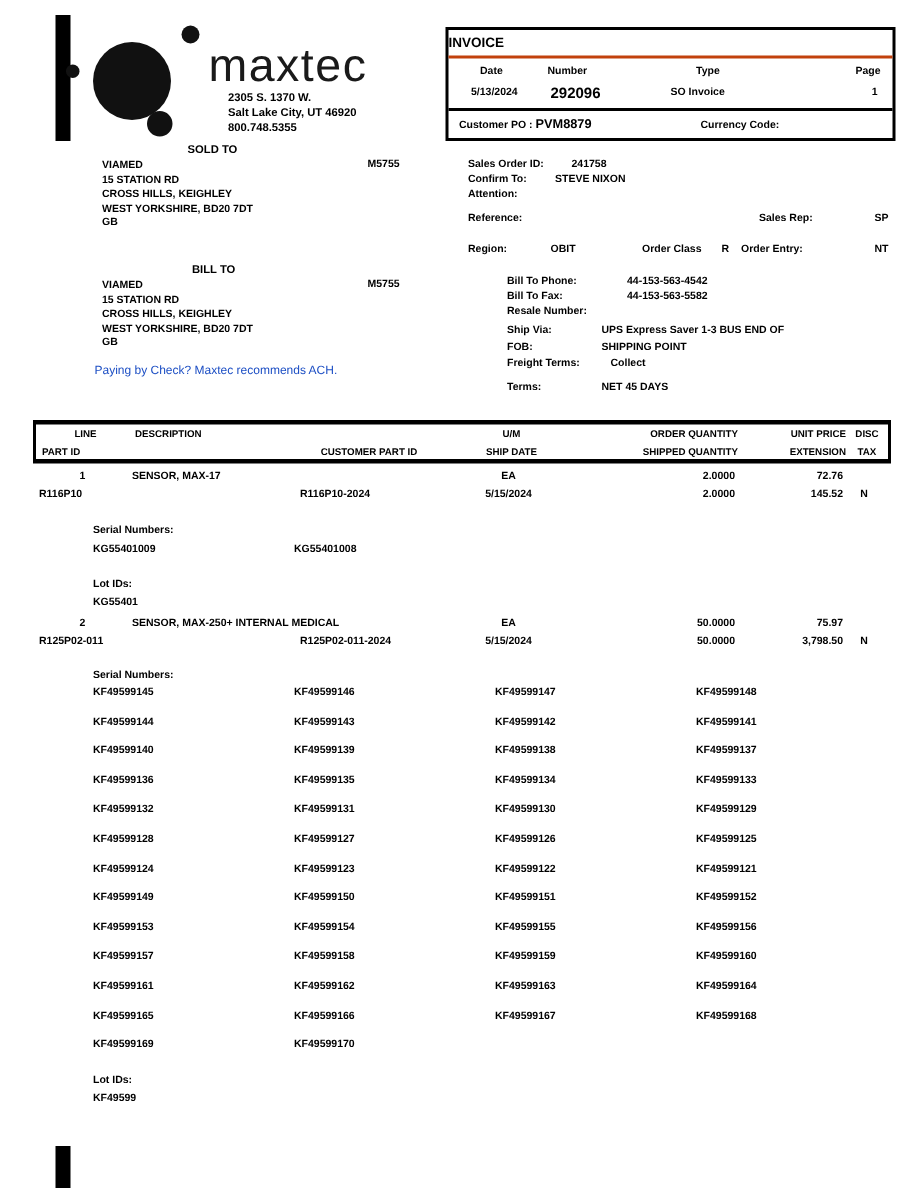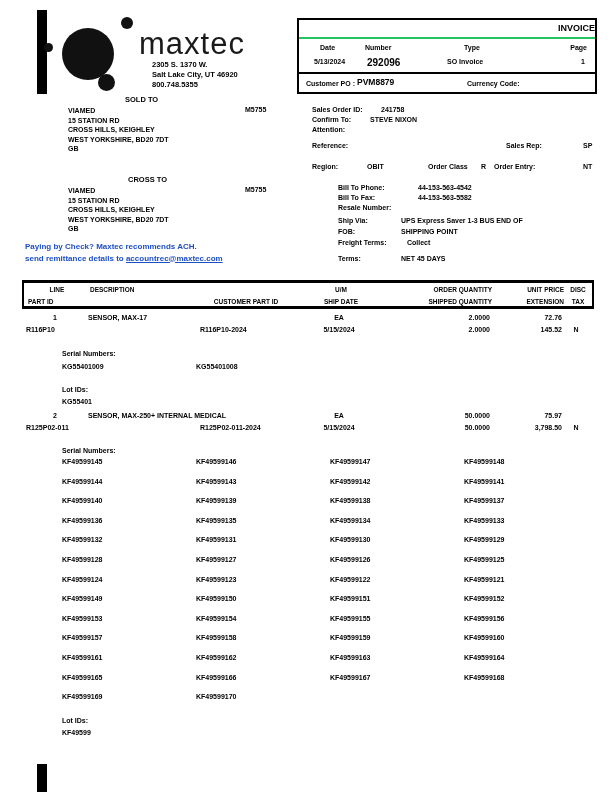--- a/index.html
+++ b/index.html
@@ -16,28 +16,28 @@
   
   .edge-mark { background:#000; }
 
   
   .logo-circle { position:absolute; background:#111; border-radius:50%; }
   .logo-word { position:absolute; font-weight:400; font-size:31px; letter-spacing:1px; color:#1a1a1a; line-height:1; }
   .logo-addr { position:absolute; font-size:7.5px; line-height:10px; }
 
   
   .invoice-box { position:absolute; left:297px; top:18px; width:300px; height:76px; border:2px solid #000; box-sizing:border-box; }
-  .invoice-title { position:absolute; left:0; top:0; width:100%; height:17px; border-bottom:2px solid #22c55e; text-align:right; font-size:9px; line-height:17px; }
+  .invoice-title { position:absolute; left:0; top:0; width:100%; height:17px; border-bottom:2px solid #c2410c; text-align:left; font-size:9px; line-height:17px; }
   .invoice-po-row { position:absolute; left:0; top:52px; width:100%; height:20px; border-top:2px solid #000;text-decoration:underline; }
 
   
   .lbl { font-size:7px; }
   .val { font-size:7px; }
 
-  .ach { color:#1d4fc4; font-size:8px; line-height:11.5px; font-weight:bold; }
+  .ach { color:#1d4fc4; font-size:8px; line-height:11.5px; font-weight:normal;margin-left:38px; }
   .ach a { color:#1d4fc4; text-decoration:underline; }
 
   
   .thead-box { position:absolute; left:22px; top:280px; width:572px; height:29px;
     border:2px solid #000; border-top-width:3px; border-bottom-width:3px; box-sizing:border-box; }
   .trow { display:grid; grid-template-columns:66px 106px 100px 90px 110px 70px 24px; font-size:6.5px; line-height:1; }
   .trow.vals { font-size:7px; }
   .c-line { text-align:center; }
   .c-part { padding-left:14px; }
   .c-desc { }
@@ -111,21 +111,21 @@
     <div class="abs t7" style="left:506px; top:142px;">Sales Rep:</div>
     <div class="abs t7" style="left:583px; top:142px;">SP</div>
     <div class="abs t7" style="left:312px; top:163px;">Region:</div>
     <div class="abs t7" style="left:367px; top:163px;">OBIT</div>
     <div class="abs t7" style="left:428px; top:163px;">Order Class</div>
     <div class="abs t7" style="left:481px; top:163px;">R</div>
     <div class="abs t7" style="left:494px; top:163px;">Order Entry:</div>
     <div class="abs t7" style="left:583px; top:163px;">NT</div>
   </div>
 
-  <div class="abs t75" style="left:128px; top:176px;">CROSS TO</div>
+  <div class="abs t75" style="left:128px; top:176px;">BILL TO</div>
   <div class="abs t7" style="left:68px; top:186px; line-height:9.5px;">
     <div>VIAMED</div>
     <div>15 STATION RD</div>
     <div>CROSS HILLS, KEIGHLEY</div>
     <div>WEST YORKSHIRE,  BD20 7DT</div>
     <div>GB</div>
   </div>
   <div class="abs t7" style="left:245px; top:186px;">M5755</div>
 
   <div>
@@ -139,21 +139,20 @@
     <div class="abs t7" style="left:338px; top:228px;">FOB:</div>
     <div class="abs t7" style="left:401px; top:228px;">SHIPPING POINT</div>
     <div class="abs t7" style="left:338px; top:239px;">Freight Terms:</div>
     <div class="abs t7" style="left:407px; top:239px;">Collect</div>
     <div class="abs t7" style="left:338px; top:255px;">Terms:</div>
     <div class="abs t7" style="left:401px; top:255px;">NET 45 DAYS</div>
   </div>
 
   <div class="abs ach" style="left:25px; top:241px;">
     <div>Paying by Check?  Maxtec recommends ACH.</div>
-    <div><span>send remittance details to </span><a href="#">accountrec@maxtec.com</a></div>
   </div>
 
   <div class="thead-box">
     <div class="trow" style="padding-top:4px;">
       <div class="c-line">LINE</div>
       <div class="c-desc">DESCRIPTION</div>
       <div class="c-cust-h"></div>
       <div class="c-um">U/M</div>
       <div class="c-qty">ORDER QUANTITY</div>
       <div class="c-price">UNIT PRICE</div>

